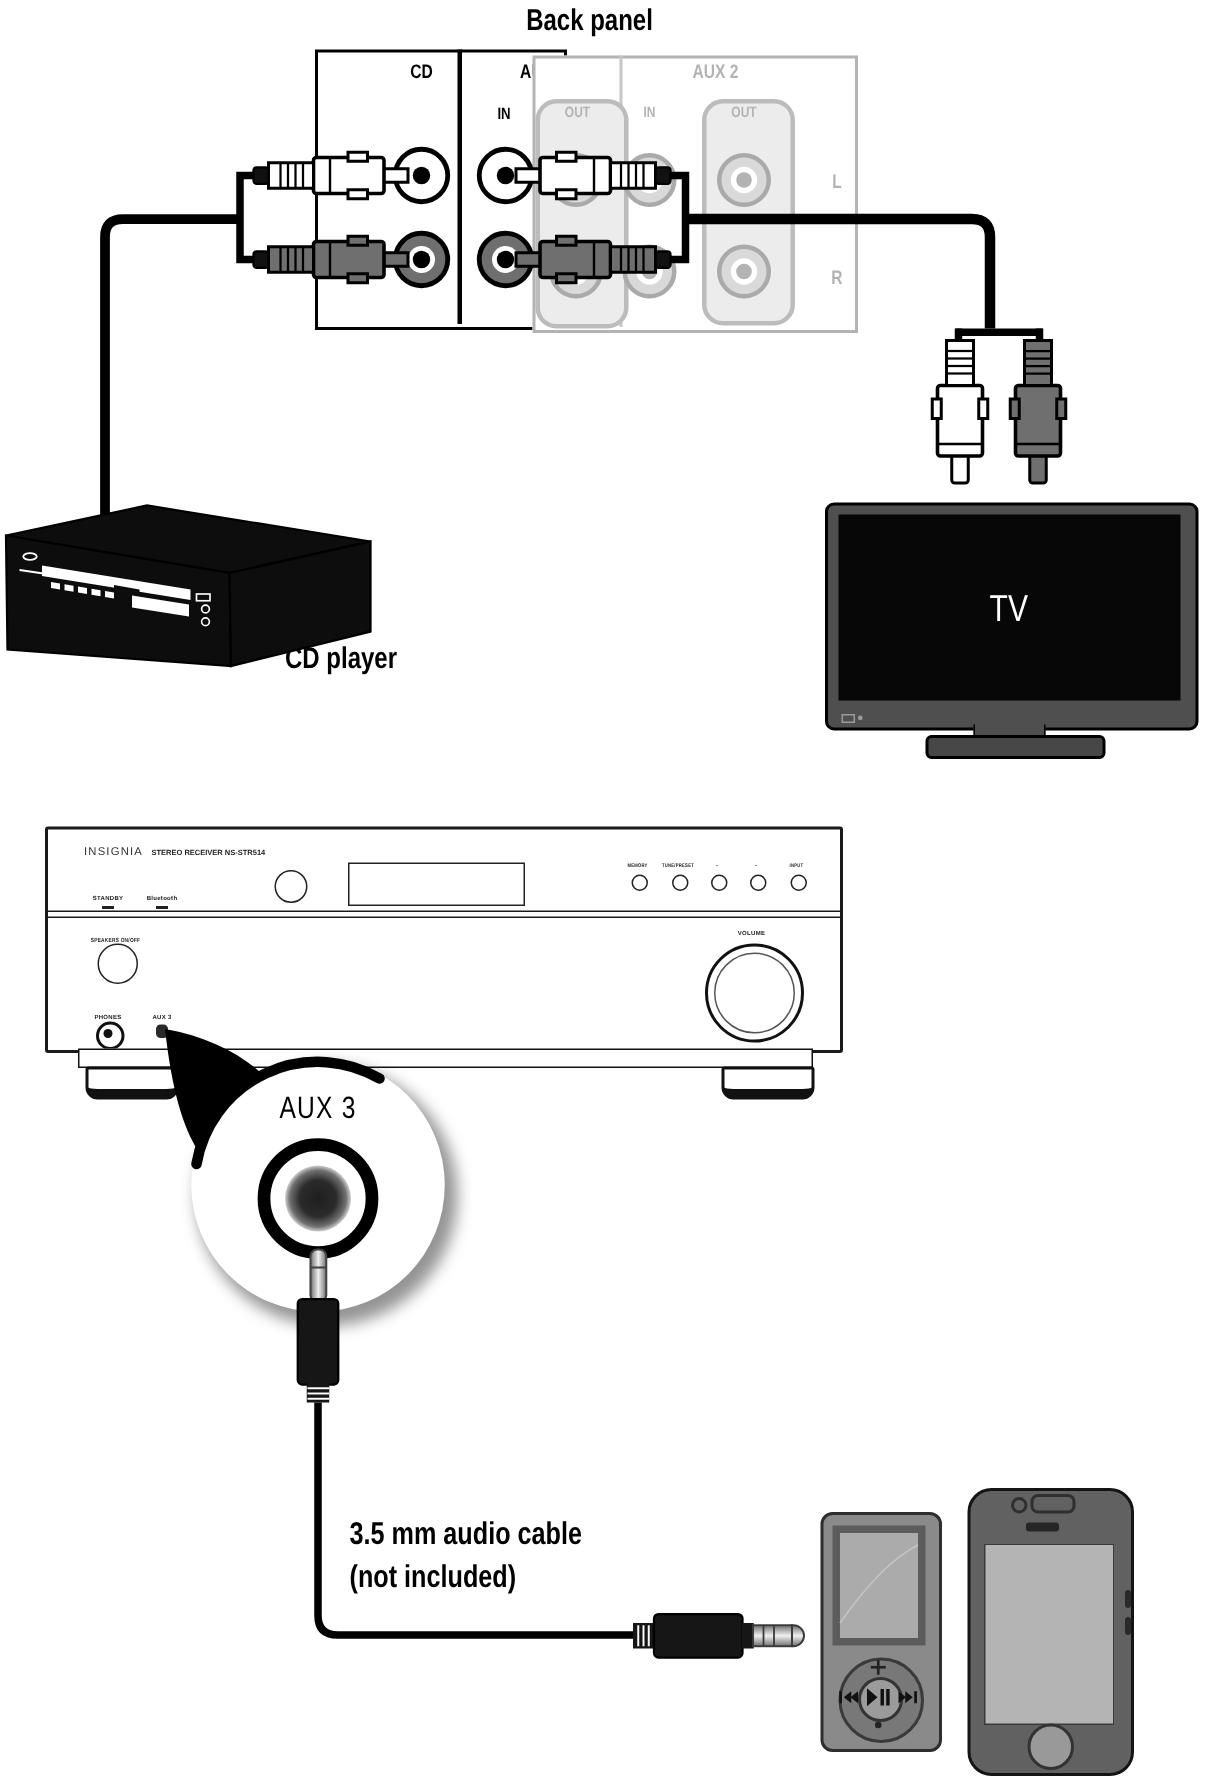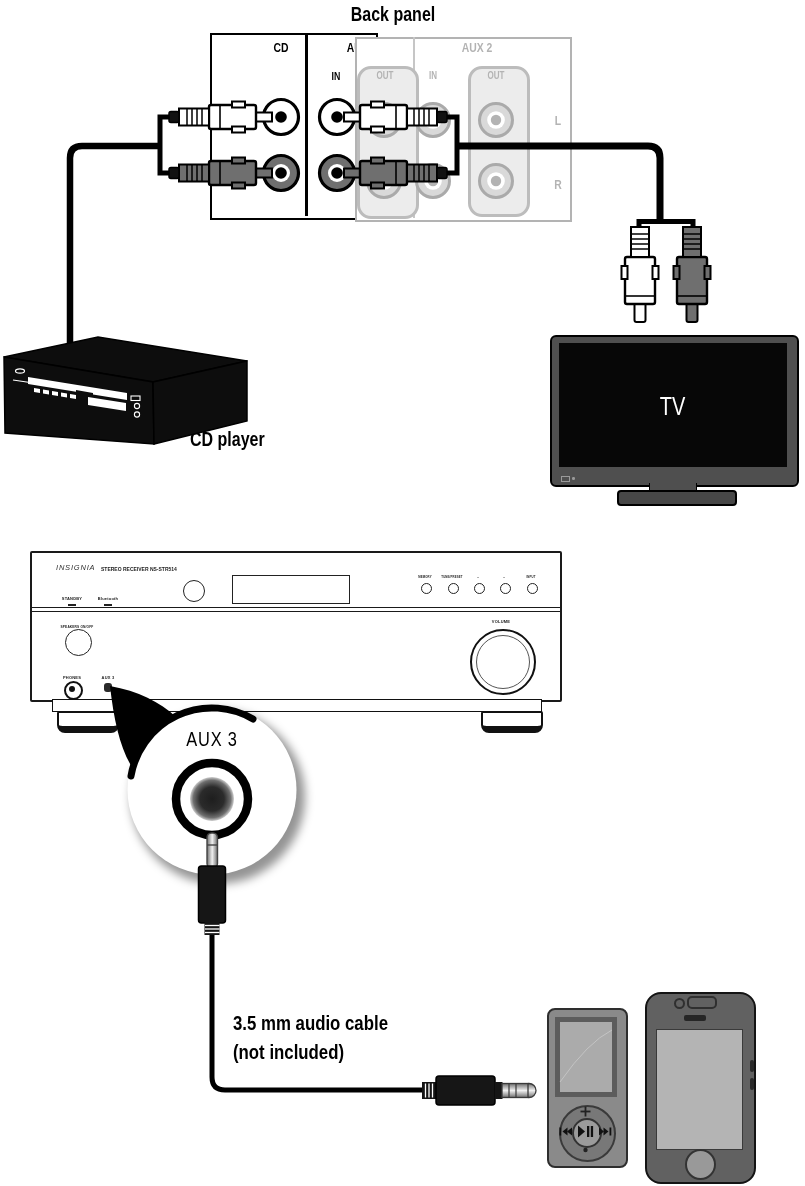--- a/index.html
+++ b/index.html
@@ -49,21 +49,21 @@
   <div class="abs z2" style="left:572px;top:477px;width:2.5px;height:2.5px;background:#9a9a9a;border-radius:50%;"></div>
   <div class="abs z2" style="left:649px;top:483px;width:46px;height:7px;background:#4f4f4f;border:1.5px solid #000;border-top:none;"></div>
   <div class="abs z2" style="left:617px;top:490px;width:116px;height:12px;background:#474747;border:2px solid #000;border-radius:4px;"></div>
 
   <div class="abs condL z2" style="left:190px;top:428px;font-size:20px;font-weight:700;">CD player</div>
 
   <div class="abs z2" style="left:30px;top:551px;width:528px;height:147px;border:2px solid #1a1a1a;background:#fff;border-radius:2px;"></div>
   <div class="abs z2" style="left:30px;top:606.5px;width:532px;height:1.5px;background:#1a1a1a;"></div>
   <div class="abs z2" style="left:30px;top:610.5px;width:532px;height:1.5px;background:#1a1a1a;"></div>
 
-  <div class="abs z2" style="left:56px;top:563px;font-size:7.5px;letter-spacing:0.8px;color:#333;font-style:italic;">INSIGNIA</div>
+  <div class="abs z2" style="left:56px;top:563px;font-size:7.5px;letter-spacing:0.8px;color:#333;">INSIGNIA</div>
   <div class="abs z2" style="left:101px;top:566px;font-size:5px;font-weight:700;color:#222;">STEREO RECEIVER NS-STR514</div>
 
   <div class="abs ctr tiny z2" style="left:58px;top:597px;width:28px;">STANDBY</div>
   <div class="abs z2" style="left:68px;top:604px;width:8px;height:1.5px;background:#222;"></div>
   <div class="abs ctr tiny z2" style="left:94px;top:597px;width:28px;">Bluetooth</div>
   <div class="abs z2" style="left:104px;top:604px;width:8px;height:1.5px;background:#222;"></div>
 
   <div class="abs circle z2" style="left:183px;top:580px;width:20px;height:20px;border:1.5px solid #222;"></div>
   <div class="abs z2" style="left:232px;top:575px;width:116px;height:27px;border:1.5px solid #222;background:#fff;"></div>
 

